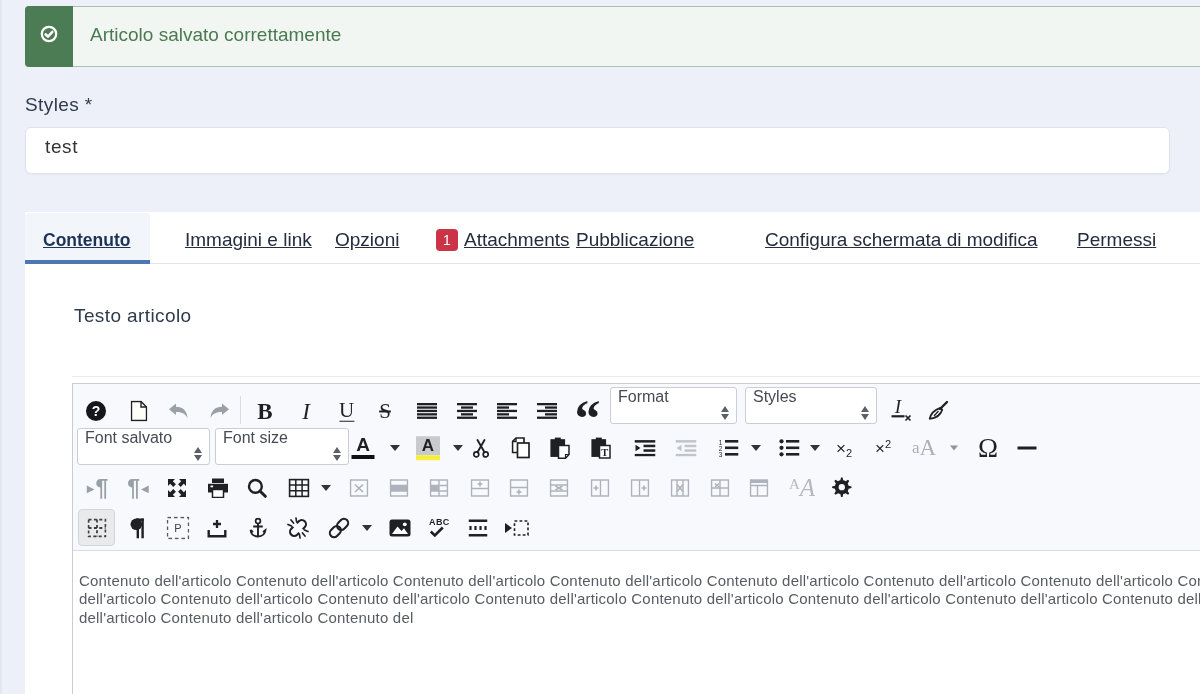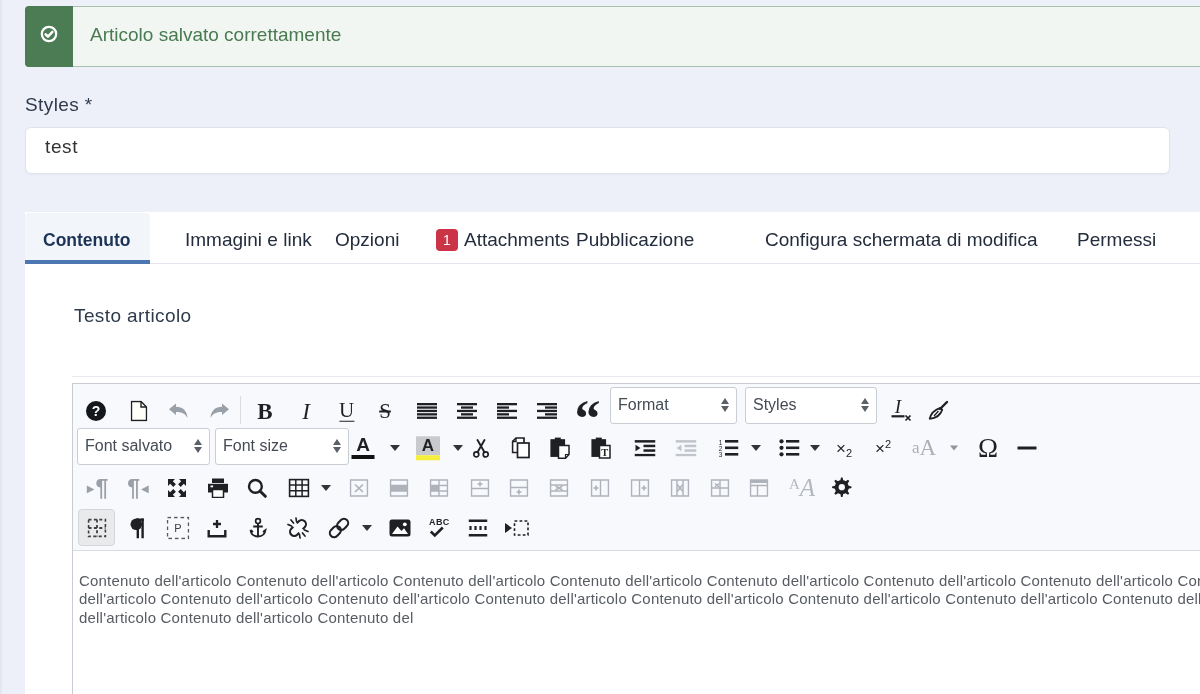--- a/index.html
+++ b/index.html
@@ -11,34 +11,34 @@
   border-radius:4px 0 0 4px; display:flex; align-items:center; justify-content:center; }
 .alert-msg { position:absolute; left:64px; top:17px; color:#4a7a52; font-size:19px; }
 .lbl { font-size:19px; color:#2f3b4c; position:absolute; letter-spacing:0.4px; }
 .inp-titolo { position:absolute; left:25px; top:127px; width:1145px; height:47px;
   background:#fff; border:1px solid #dfe3ee; border-radius:6px; font-size:19px; color:#333; letter-spacing:0.6px;
   padding:8px 0 0 19px; box-shadow:0 1px 2px rgba(0,0,30,0.04); }
 .card { position:absolute; left:25px; top:212px; width:1225px; height:482px; background:#fff; }
 .tabline { position:absolute; left:25px; top:263px; width:1225px; height:1px; background:#e2e6ec; }
 .activetab { position:absolute; left:25px; top:213px; width:125px; height:47px; background:#f2f5fa; border-radius:4px 4px 0 0; }
 .underline { position:absolute; left:25px; top:260px; width:125px; height:4px; background:#4d77b2; }
-.tab { position:absolute; top:229px; font-size:19px; color:#242d3d; white-space:nowrap; }
+.tab { position:absolute; top:229px; font-size:19px; color:#242d3d; white-space:nowrap;text-decoration:underline; }
 .badge { position:absolute; left:436px; top:229px; width:22px; height:22px; background:#cb3347; color:#fff;
   border-radius:4px; text-align:center; line-height:22px; font-size:14px; }
 .divider { position:absolute; left:72px; top:376px; width:1178px; height:1px; background:#e9eaee; }
 .editor { position:absolute; left:72px; top:383px; width:1178px; height:311px;
   border:1px solid #c9ccd3; border-bottom:none; background:#fff; }
 .toolbar { position:absolute; left:0; top:0; width:1177px; height:167px; background:#f8f9fc;
   border-bottom:1px solid #d8dbe2; }
 .ic { position:absolute; transform:translate(-50%,-50%); display:flex; align-items:center; justify-content:center; }
 .ic svg { display:block; }
 .caret { width:0; height:0; border-left:5px solid transparent; border-right:5px solid transparent; border-top:6px solid #333; }
 .gcaret { width:0; height:0; border-left:4.5px solid transparent; border-right:4.5px solid transparent; border-top:5.5px solid #90949b; }
 .tsel { position:absolute; height:37px; background:#fff; border:1px solid #c9cdd4; border-radius:3px;
-  font-size:16px; color:#454b54; display:flex; align-items:center; padding:0 7px; }
+  font-size:16px; color:#454b54; display:flex; align-items:flex-start; padding:0 7px;flex-direction:column; }
 .ud { margin-left:auto; display:flex; flex-direction:column; gap:2px; align-items:center; }
 .u { width:0; height:0; border-left:4.5px solid transparent; border-right:4.5px solid transparent; border-bottom:6px solid #5b6068; }
 .d { width:0; height:0; border-left:4.5px solid transparent; border-right:4.5px solid transparent; border-top:6px solid #5b6068; }
 .serif { font-family:"Liberation Serif", serif; }
 .sep { position:absolute; width:1px; background:#d9dce1; }
 .content { position:absolute; left:0; top:167px; width:1177px; height:150px; background:#fff;
   font-size:15px; color:#575c63; }
 .cline { white-space:nowrap; overflow:hidden; padding-left:6px; line-height:18.5px; letter-spacing:0.2px; }
 </style>
 </head>

